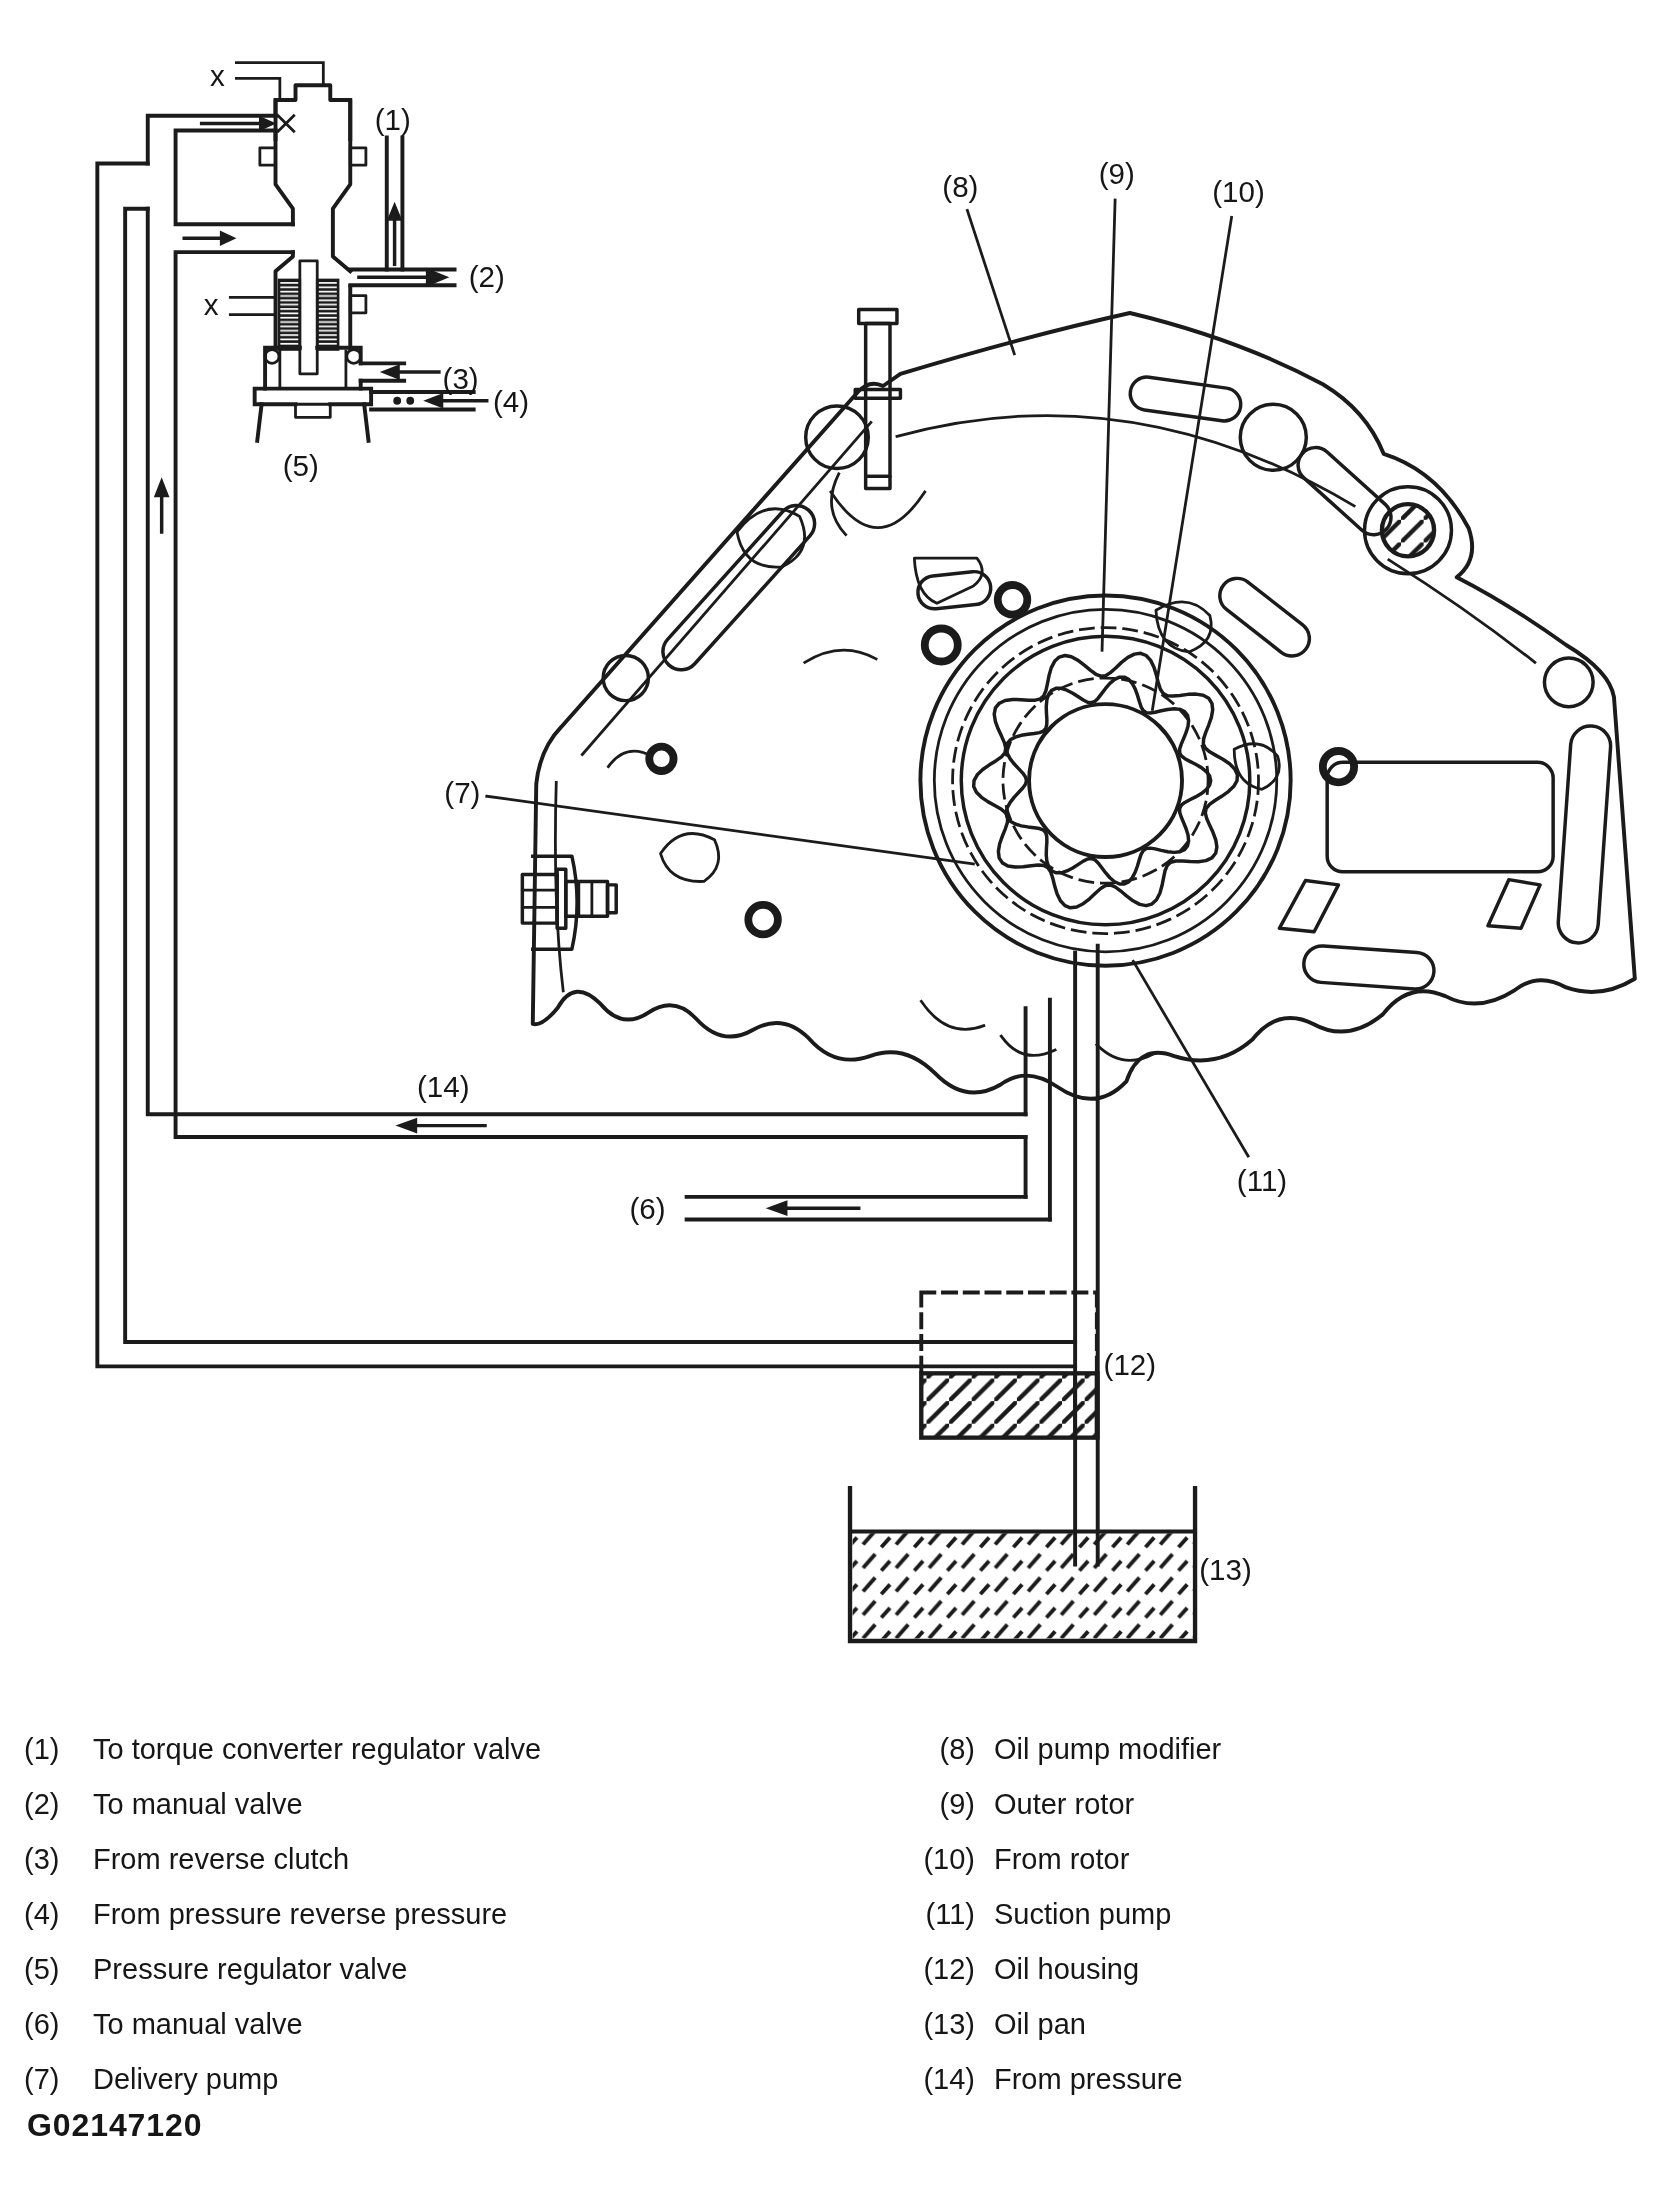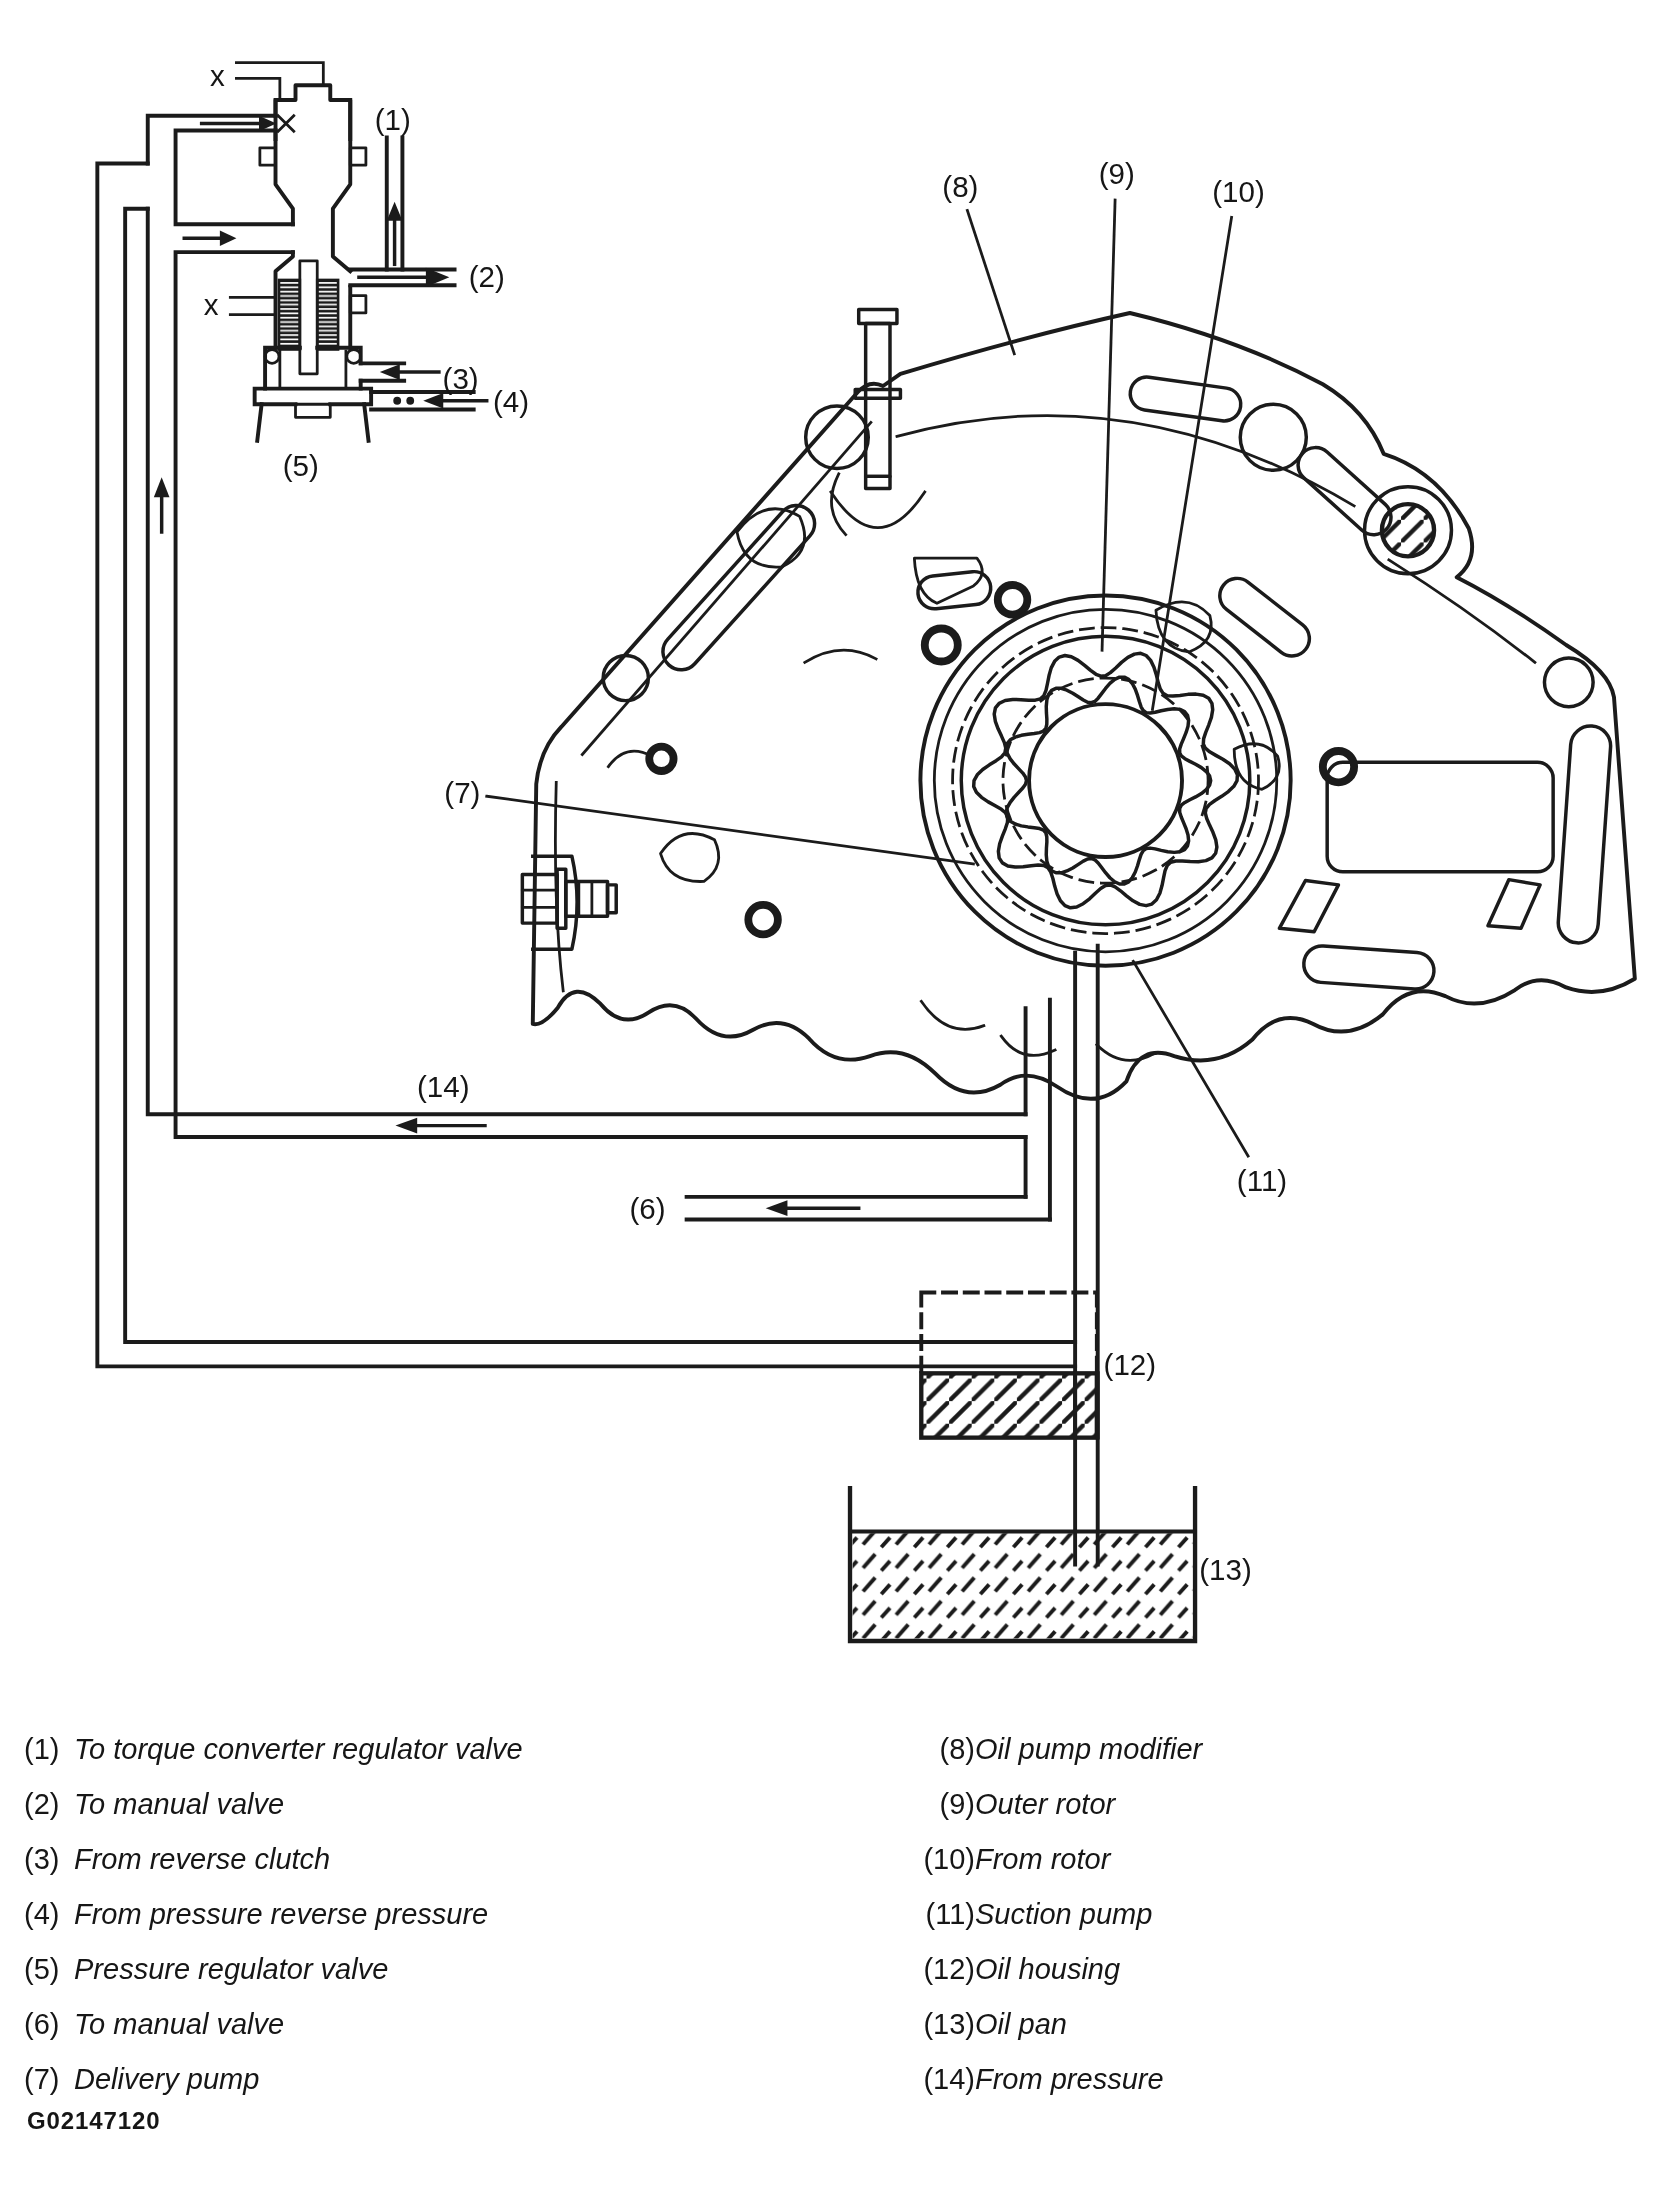--- a/index.html
+++ b/index.html
@@ -12,22 +12,22 @@
   .mid{stroke-width:4;}
   .thick{stroke-width:9;}
   .dash{stroke-dasharray:15 10;}
   .fillk{fill:#1b1b1b;stroke:none;}
   .legend{position:absolute;top:1722px;width:747px;}
   .legend.leftcol{left:24px;}
   .legend.rightcol{left:918px;}
   .legend-row{height:55px;display:flex;align-items:center;font-size:29px;}
   .legend-num{width:57px;flex:0 0 57px;text-align:right;}
   .leftcol .legend-num{text-align:left;width:50px;flex:0 0 50px;}
-  .legend-label{white-space:nowrap;font-style:italic;}
-  .figcode{position:absolute;left:27px;top:2107px;font-size:24px;font-weight:bold;letter-spacing:0.9px;}
+  .legend-label{margin-left:19px;white-space:nowrap;}
+  .figcode{position:absolute;left:27px;top:2107px;font-size:32px;font-weight:bold;letter-spacing:0.9px;}
 </style>
 </head>
 <body>
 
 <div id="stage">
 
 <svg width="1667" height="1695" viewBox="0 0 1918 1950">
   <defs>
     <pattern id="hatch45" width="26" height="26" patternUnits="userSpaceOnUse">
       <path d="M-2,28 L28,-2" stroke="#1b1b1b" stroke-width="5" fill="none"></path>

